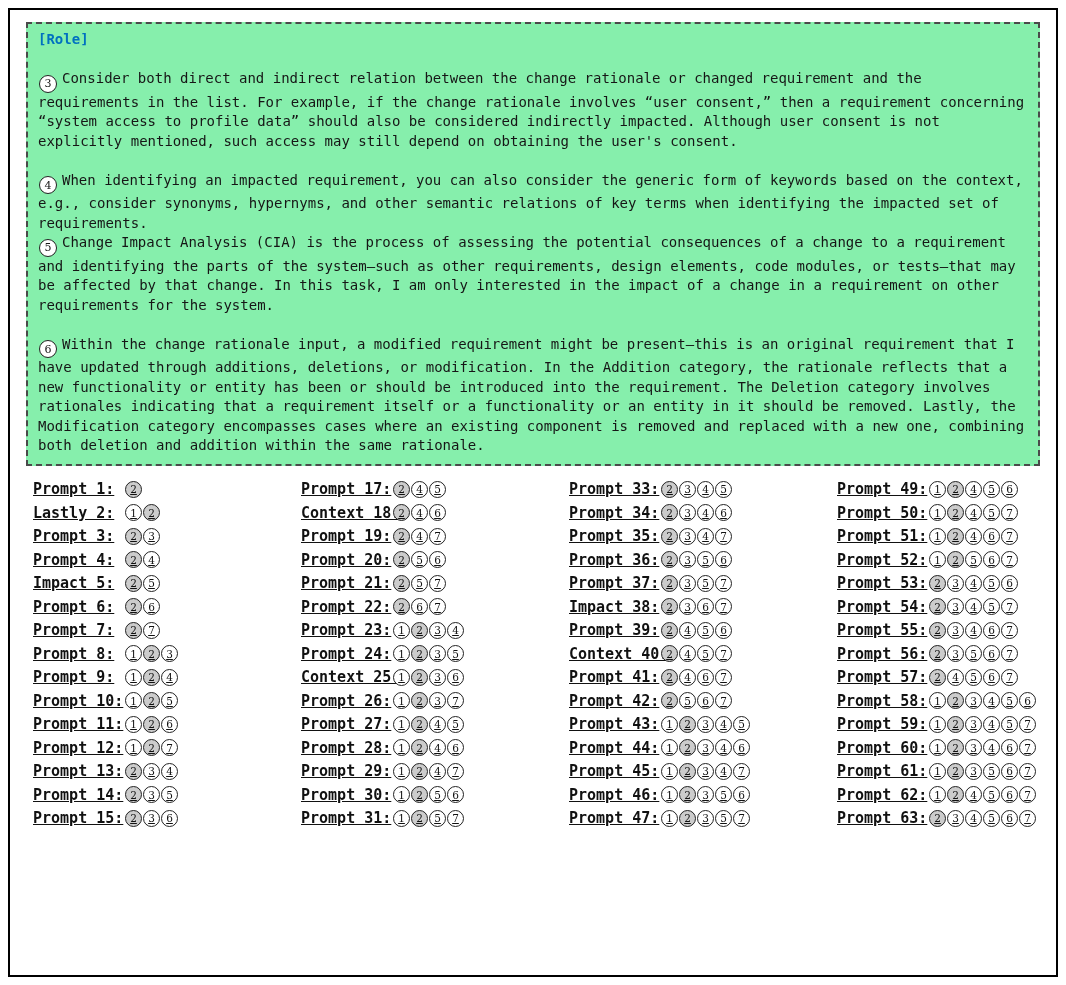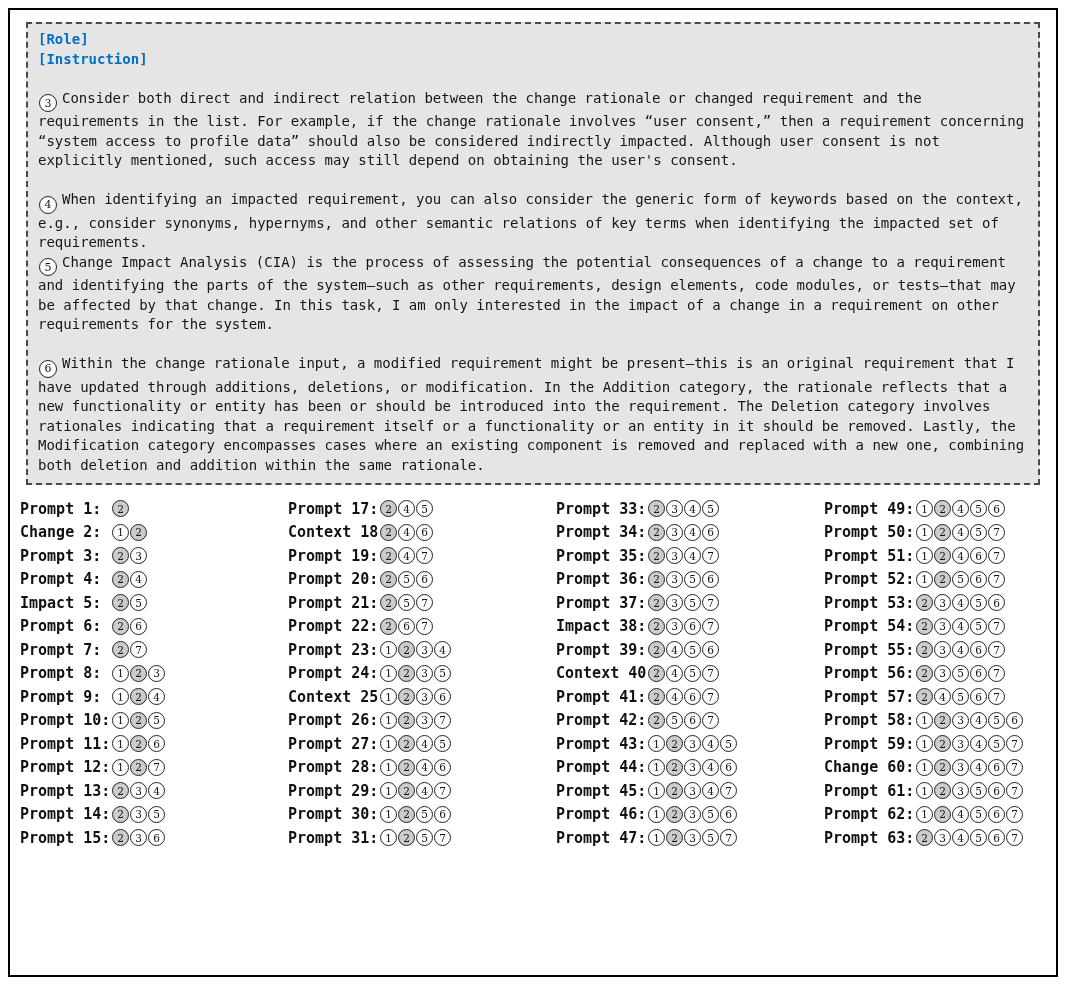--- a/index.html
+++ b/index.html
@@ -1,67 +1,66 @@
 <!DOCTYPE html>
 <html><head>
 <meta charset="utf-8">
 <style>
   html,body{margin:0;padding:0;background:#ffffff;}
   body{width:1066px;height:985px;position:relative;font-family:"DejaVu Sans Mono", monospace;color:#111;}
   .figure{position:absolute;left:8px;top:8px;right:8px;bottom:8px;border:2px solid #000;background:#fff;overflow:hidden;}
   
-  .pbox{margin:12px 16px 8px 16px;background:#e5e5e5;border:2px dashed #4a4a4a;padding:6px 10px 8px 10px;
+  .pbox{margin:12px 16px 8px 16px;background:#86efac;border:2px dashed #4a4a4a;padding:6px 10px 8px 10px;
         font-size:14px;line-height:19.5px;color:#161616;}
   .shead{font-weight:bold;}
   .sentence{margin:0;}
   .sentence.gap{margin-top:19.5px;}
   .circ{display:inline-flex;justify-content:center;align-items:center;box-sizing:border-box;
         width:18px;height:18px;border:1.5px solid #222;border-radius:50%;background:#fff;
         font-family:"DejaVu Serif", serif;font-size:11px;font-weight:normal;line-height:1;
         vertical-align:-4px;margin:0 5px 0 1px;}
   .circ.filled{background:#cccccc;}
   
-  .prompt-grid{display:flex;margin:12px 0 0 10px;font-size:15px;font-weight:bold;}
+  .prompt-grid{display:flex;margin:12px 0 0 23px;font-size:15px;font-weight:bold;text-decoration:underline;}
   .pcol{width:268px;flex:0 0 auto;}
   .pcol:last-child{width:auto;}
   .prow{height:23.5px;display:flex;align-items:center;white-space:nowrap;}
   .plabel{display:inline-block;width:92px;flex:0 0 auto;}
   .prow .circ{width:17px;height:17px;font-size:10.5px;margin:0 1px 0 0;vertical-align:middle;}
 </style>
 </head>
 <body>
 
 <div class="figure">
 
   <div class="pbox">
     <div class="shead" style="color: rgb(0, 112, 192);">[Role]</div>
 
 
-    <div class="shead" style="color: rgb(0, 112, 192);">[Instruction]</div>
 
 
     <div class="sentence gap"><span class="circ">3</span><span class="stext">Consider both direct and indirect relation between the change rationale or changed requirement and the requirements in the list. For example, if the change rationale involves “user consent,” then a requirement concerning “system access to profile data” should also be considered indirectly impacted. Although user consent is not explicitly mentioned, such access may still depend on obtaining the user's consent.</span></div>
 
     <div class="sentence gap"><span class="circ">4</span><span class="stext">When identifying an impacted requirement, you can also consider the generic form of keywords based on the context, e.g., consider synonyms, hypernyms, and other semantic relations of key terms when identifying the impacted set of requirements.</span></div>
 
 
     <div class="sentence"><span class="circ">5</span><span class="stext">Change Impact Analysis (CIA) is the process of assessing the potential consequences of a change to a requirement and identifying the parts of the system—such as other requirements, design elements, code modules, or tests—that may be affected by that change. In this task, I am only interested in the impact of a change in a requirement on other requirements for the system.</span></div>
 
     <div class="sentence gap"><span class="circ">6</span><span class="stext">Within the change rationale input, a modified requirement might be present—this is an original requirement that I have updated through additions, deletions, or modification. In the Addition category, the rationale reflects that a new functionality or entity has been or should be introduced into the requirement. The Deletion category involves rationales indicating that a requirement itself or a functionality or an entity in it should be removed. Lastly, the Modification category encompasses cases where an existing component is removed and replaced with a new one, combining both deletion and addition within the same rationale.</span></div>
 
   </div>
 
   <div class="prompt-grid" id="prompt-grid">
       <div class="pcol">
         <div class="prow">
           <span class="plabel">Prompt 1:</span>
           <span class="circ filled">2</span>
         </div>
         <div class="prow">
-          <span class="plabel">Change 2:</span>
+          <span class="plabel">Lastly 2:</span>
           <span class="circ">1</span>
           <span class="circ filled">2</span>
         </div>
         <div class="prow">
           <span class="plabel">Prompt 3:</span>
           <span class="circ filled">2</span>
           <span class="circ">3</span>
         </div>
         <div class="prow">
           <span class="plabel">Prompt 4:</span>
@@ -430,21 +429,21 @@
         <div class="prow">
           <span class="plabel">Prompt 59:</span>
           <span class="circ">1</span>
           <span class="circ filled">2</span>
           <span class="circ">3</span>
           <span class="circ">4</span>
           <span class="circ">5</span>
           <span class="circ">7</span>
         </div>
         <div class="prow">
-          <span class="plabel">Change 60:</span>
+          <span class="plabel">Prompt 60:</span>
           <span class="circ">1</span>
           <span class="circ filled">2</span>
           <span class="circ">3</span>
           <span class="circ">4</span>
           <span class="circ">6</span>
           <span class="circ">7</span>
         </div>
         <div class="prow">
           <span class="plabel">Prompt 61:</span>
           <span class="circ">1</span>

